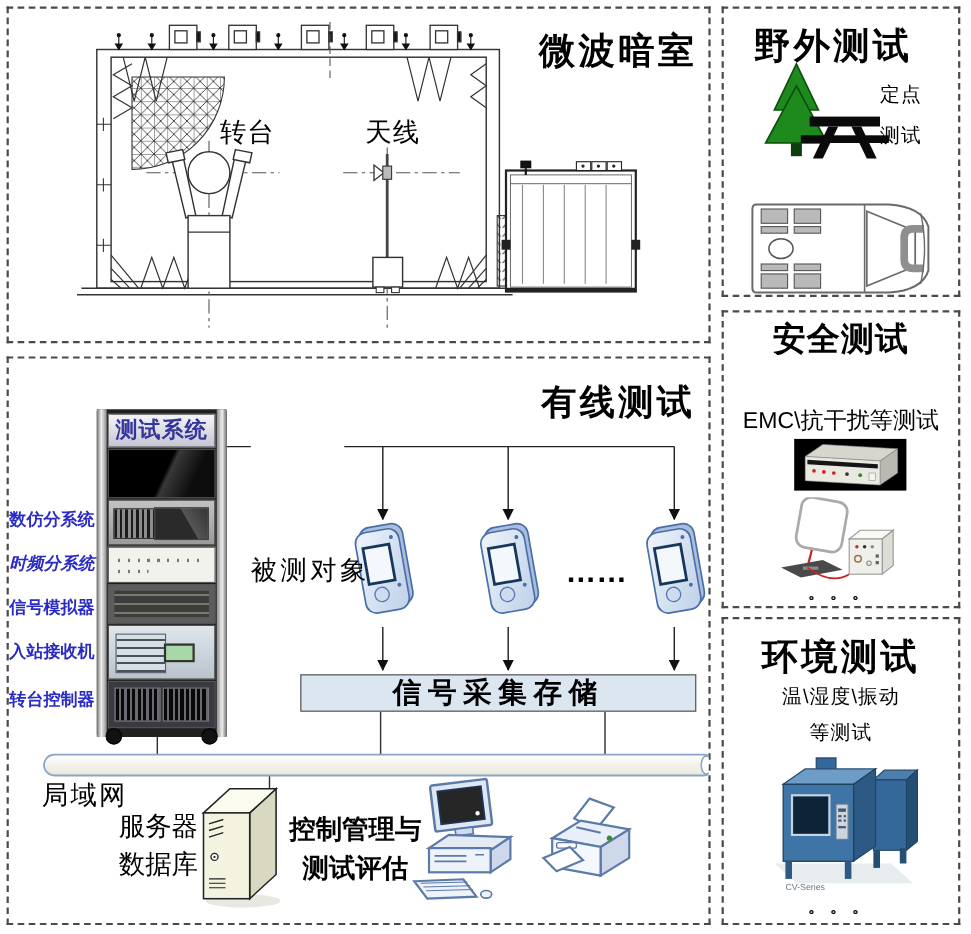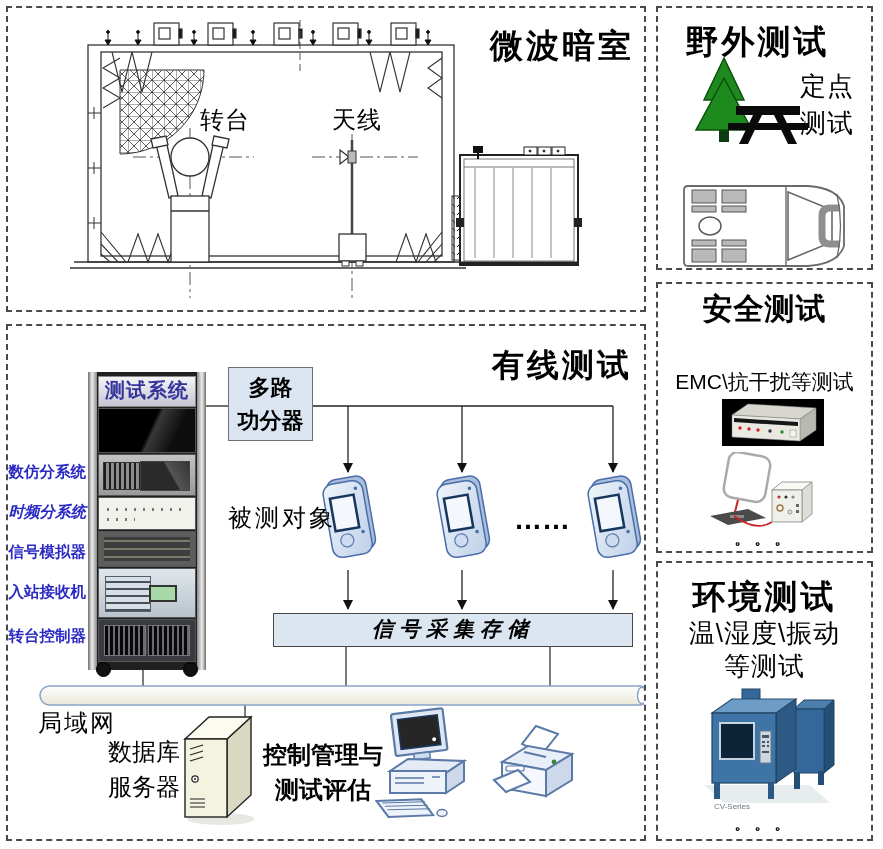--- a/index.html
+++ b/index.html
@@ -9,21 +9,21 @@
   #sec-anechoic{left:6px;top:6px;width:640px;height:306px;}
   #sec-wired{left:6px;top:324px;width:640px;height:517px;}
   #sec-field{left:656px;top:6px;width:217px;height:264px;}
   #sec-emc{left:656px;top:282px;width:217px;height:271px;}
   #sec-env{left:656px;top:561px;width:217px;height:280px;}
   .abs{position:absolute;}
   .cn{font-weight:600;letter-spacing:1px;}
   .title-lg{font-size:33px;letter-spacing:3px;font-weight:600;}
   .title-md{font-size:30px;letter-spacing:1px;font-weight:600;}
   .txt-24{font-size:24px;font-weight:500;}
-  .txt-26{font-size:26px;font-weight:500;}
+  .txt-26{font-size:18px;font-weight:500;}
   svg{position:absolute;left:0;top:0;}
   
   .rack{position:absolute;left:80px;top:46px;width:118px;height:298px;background:#202020;
         border-radius:2px;}
   .rack .rail{position:absolute;top:0;bottom:0;width:9px;
         background:linear-gradient(90deg,#6e6e6e,#efefef 45%,#8a8a8a);}
   .rack .rail.left{left:0;} .rack .rail.right{right:0;background:linear-gradient(90deg,#8a8a8a,#efefef 55%,#6e6e6e);}
   .rack .col{position:absolute;left:9px;right:9px;top:0;bottom:0;display:flex;flex-direction:column;}
   .ru{margin:1px 1px 0 1px;border:1px solid #555;box-sizing:border-box;position:relative;overflow:hidden;}
   .ru-header{height:31px;margin-top:4px;background:linear-gradient(#f4f4f8,#c6c6d4);
@@ -53,22 +53,22 @@
         background:repeating-linear-gradient(90deg,#080808 0 3px,#6a6a72 3px 5px);border:1px solid #777;}
   .ru-ctrl .fins.l{left:5px;} .ru-ctrl .fins.r{right:5px;}
   .wheel{position:absolute;bottom:-7px;width:13px;height:13px;border-radius:50%;background:#111;
         border:1px solid #000;}
   .rack-label{position:absolute;left:0;width:78px;text-align:right;font-size:15.5px;font-weight:700;
         color:#2a2ac4;letter-spacing:0px;white-space:nowrap;}
   .splitter{position:absolute;left:220px;top:41px;width:85px;height:74px;background:#dbe5f1;
         border:1.5px solid #6f6f6f;box-sizing:border-box;text-align:center;font-size:22px;
         font-weight:600;line-height:33px;padding-top:3px;}
   .storage-bar{position:absolute;left:265px;top:287px;width:360px;height:34px;background:#dce6f1;
-        border:1.5px solid #474747;box-sizing:border-box;text-align:center;font-size:21px;
-        font-weight:600;line-height:30px;letter-spacing:6px;font-style:italic;}
+        border:1.5px solid #474747;box-sizing:border-box;text-align:center;font-size:26px;
+        font-weight:600;line-height:30px;letter-spacing:6px;}
 </style>
 </head>
 <body>
 
 <div class="canvas">
 
   <div class="sec" id="sec-anechoic">
     <svg width="636" height="302" viewBox="0 0 636 302">
       <defs>
         <pattern id="xh" width="12" height="12" patternUnits="userSpaceOnUse">
@@ -328,36 +328,32 @@
       <div class="wheel" style="left:8px;"></div>
       <div class="wheel" style="right:8px;"></div>
     </div>
 
     <div class="rack-label" style="top:136px;">数仿分系统</div>
     <div class="rack-label" style="top:176px;font-style:italic;">时频分系统</div>
     <div class="rack-label" style="top:216px;">信号模拟器</div>
     <div class="rack-label" style="top:256px;">入站接收机</div>
     <div class="rack-label" style="top:300px;">转台控制器</div>
 
-    <div class="splitter">
-      <div>多路</div>
-      <div>功分器</div>
-    </div>
 
     <div class="abs title-lg" style="right:12px;top:18px;font-size:32px;">有线测试</div>
     <div class="abs txt-24 cn" style="left:220px;top:176px;letter-spacing:3px;">被测对象</div>
     <div class="abs" style="left:506px;top:178px;font-size:28px;font-weight:700;">……</div>
 
     <div class="storage-bar">信号采集存储</div>
 
     <div class="abs txt-24 cn" style="left:30px;top:381px;letter-spacing:2px;">局域网</div>
 
     <div class="abs" style="left:82px;top:408px;width:90px;text-align:right;font-size:24px;font-weight:500;line-height:35px;">
+      <div>服务器</div>
       <div>数据库</div>
-      <div>服务器</div>
     </div>
     <div class="abs" style="left:248px;top:411px;width:134px;text-align:center;font-size:24px;font-weight:700;line-height:35px;">
       <div>控制管理与</div>
       <div>测试评估</div>
     </div>
   </div>
 
   <div class="sec" id="sec-field">
     <div class="abs title-lg" style="left:0;right:14px;top:12px;text-align:center;">野外测试</div>
     <svg width="213" height="260" viewBox="0 0 213 260">

